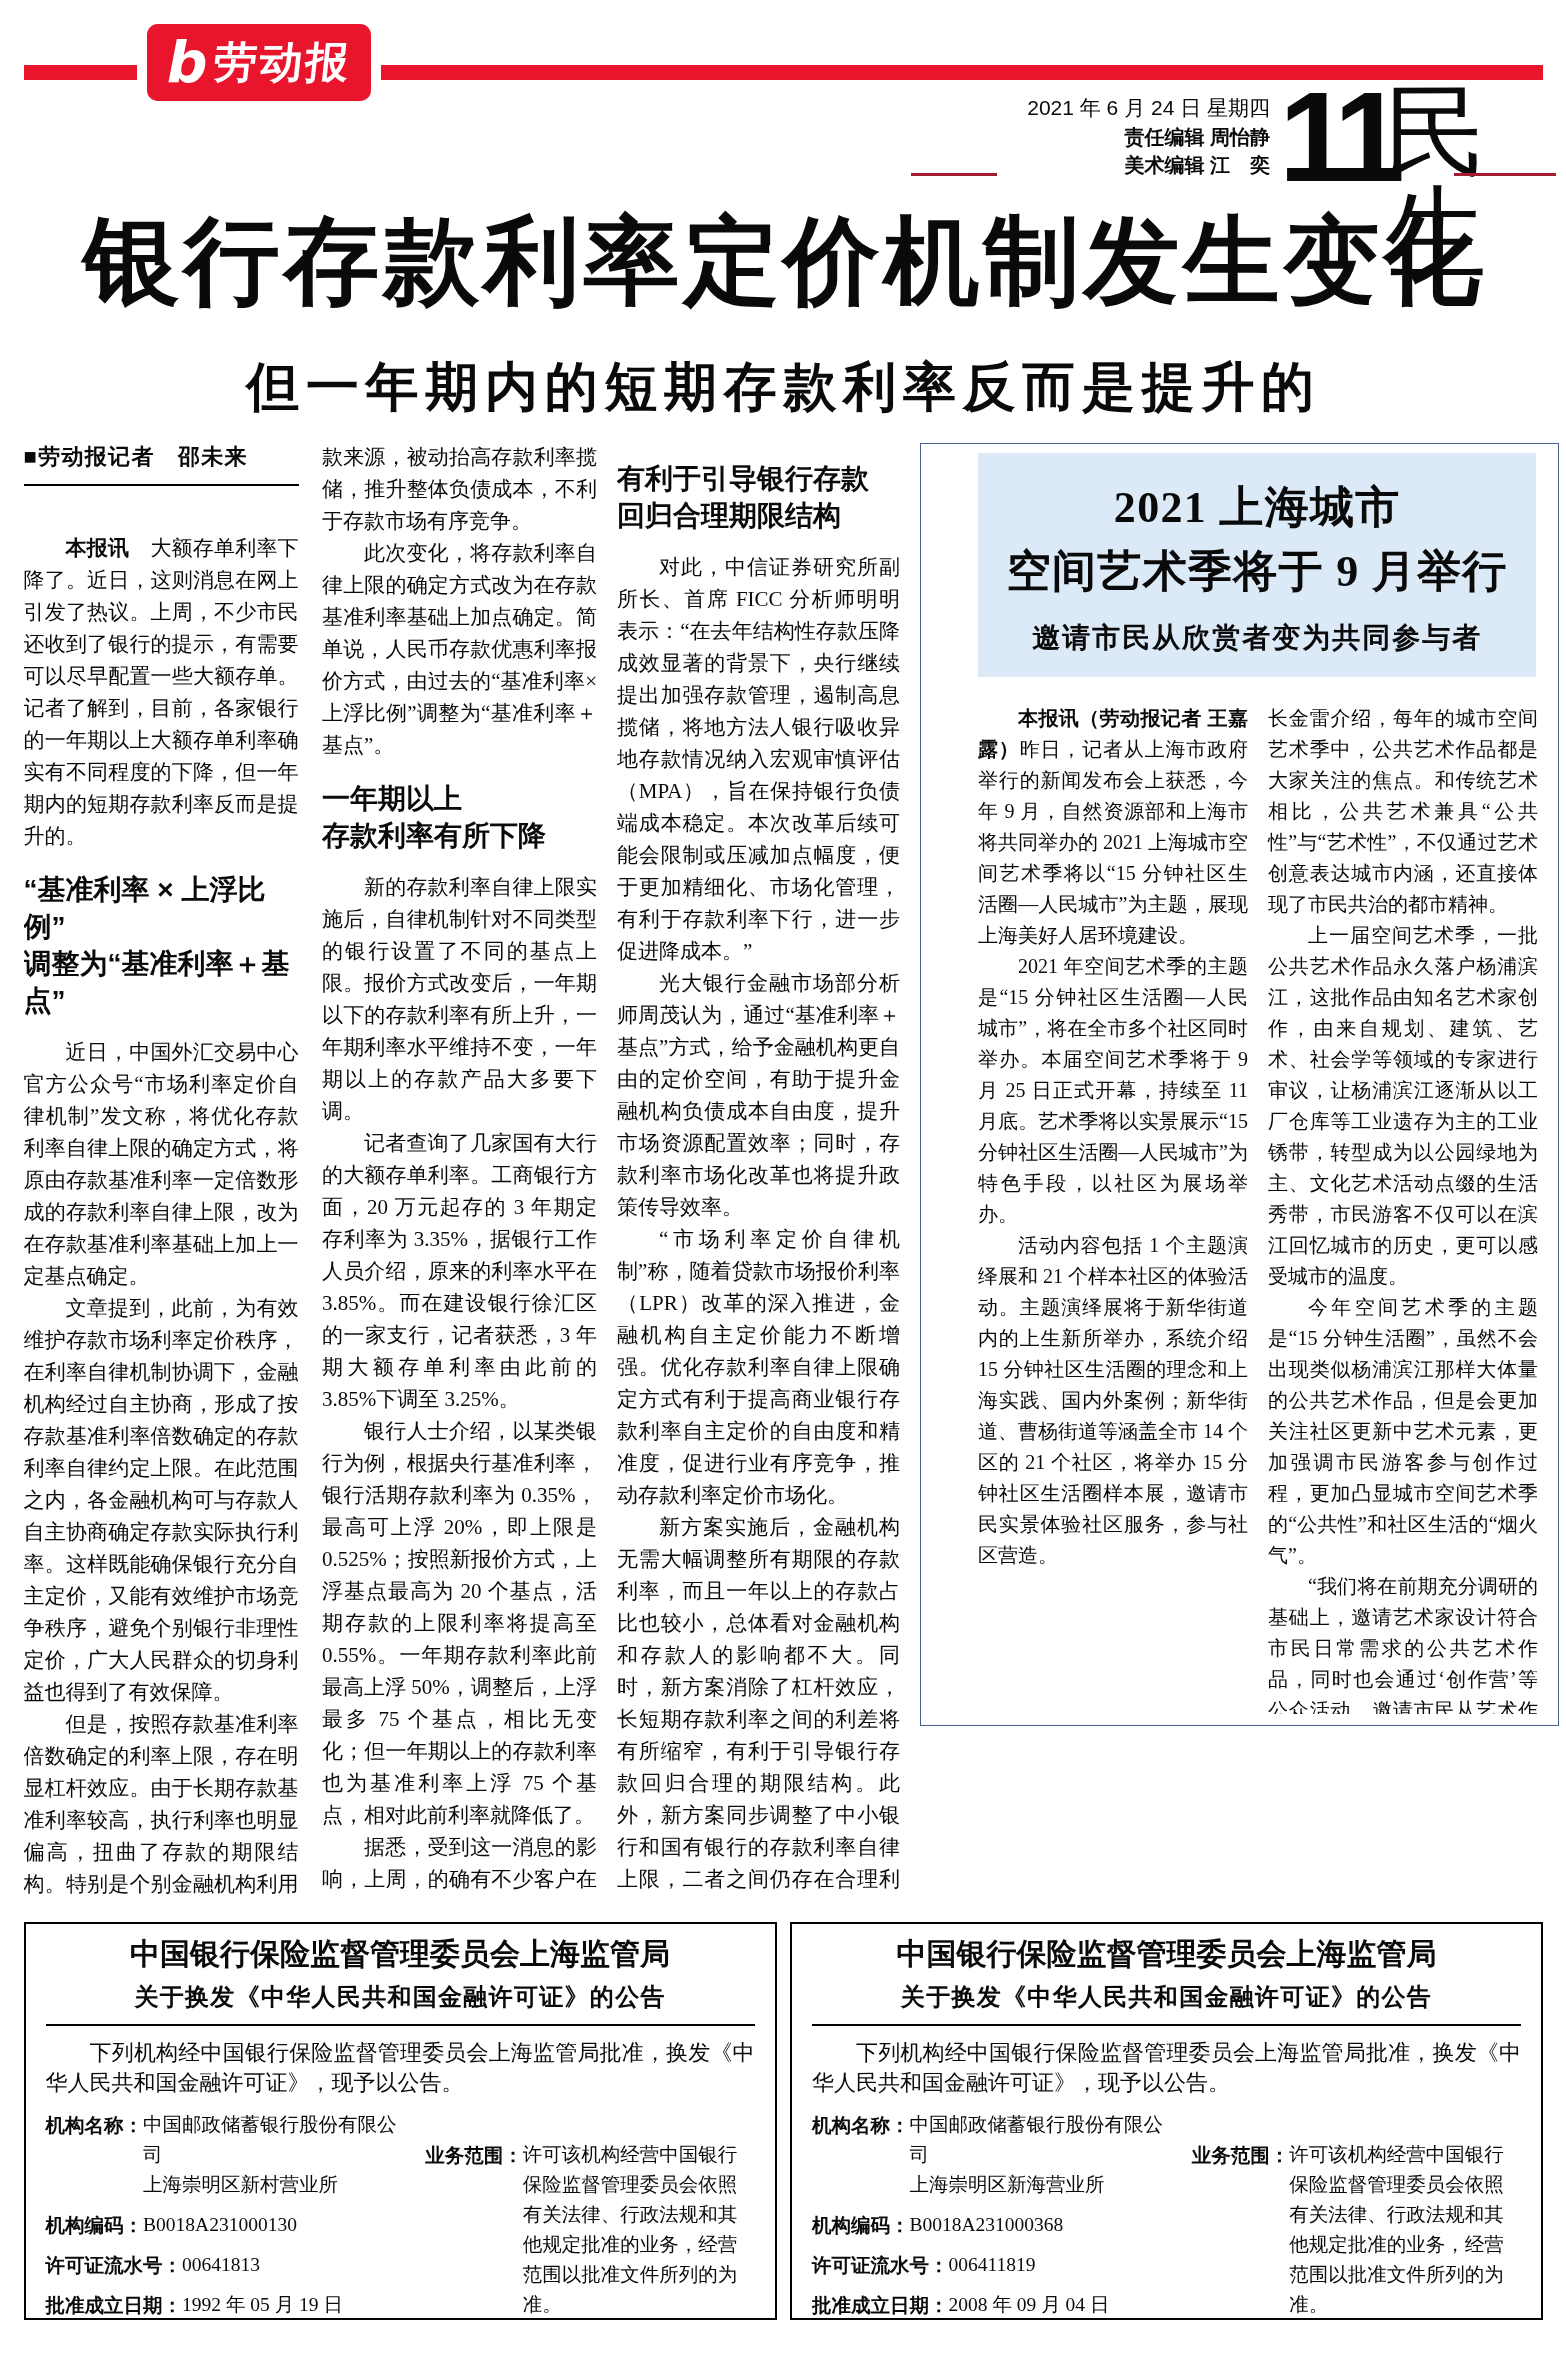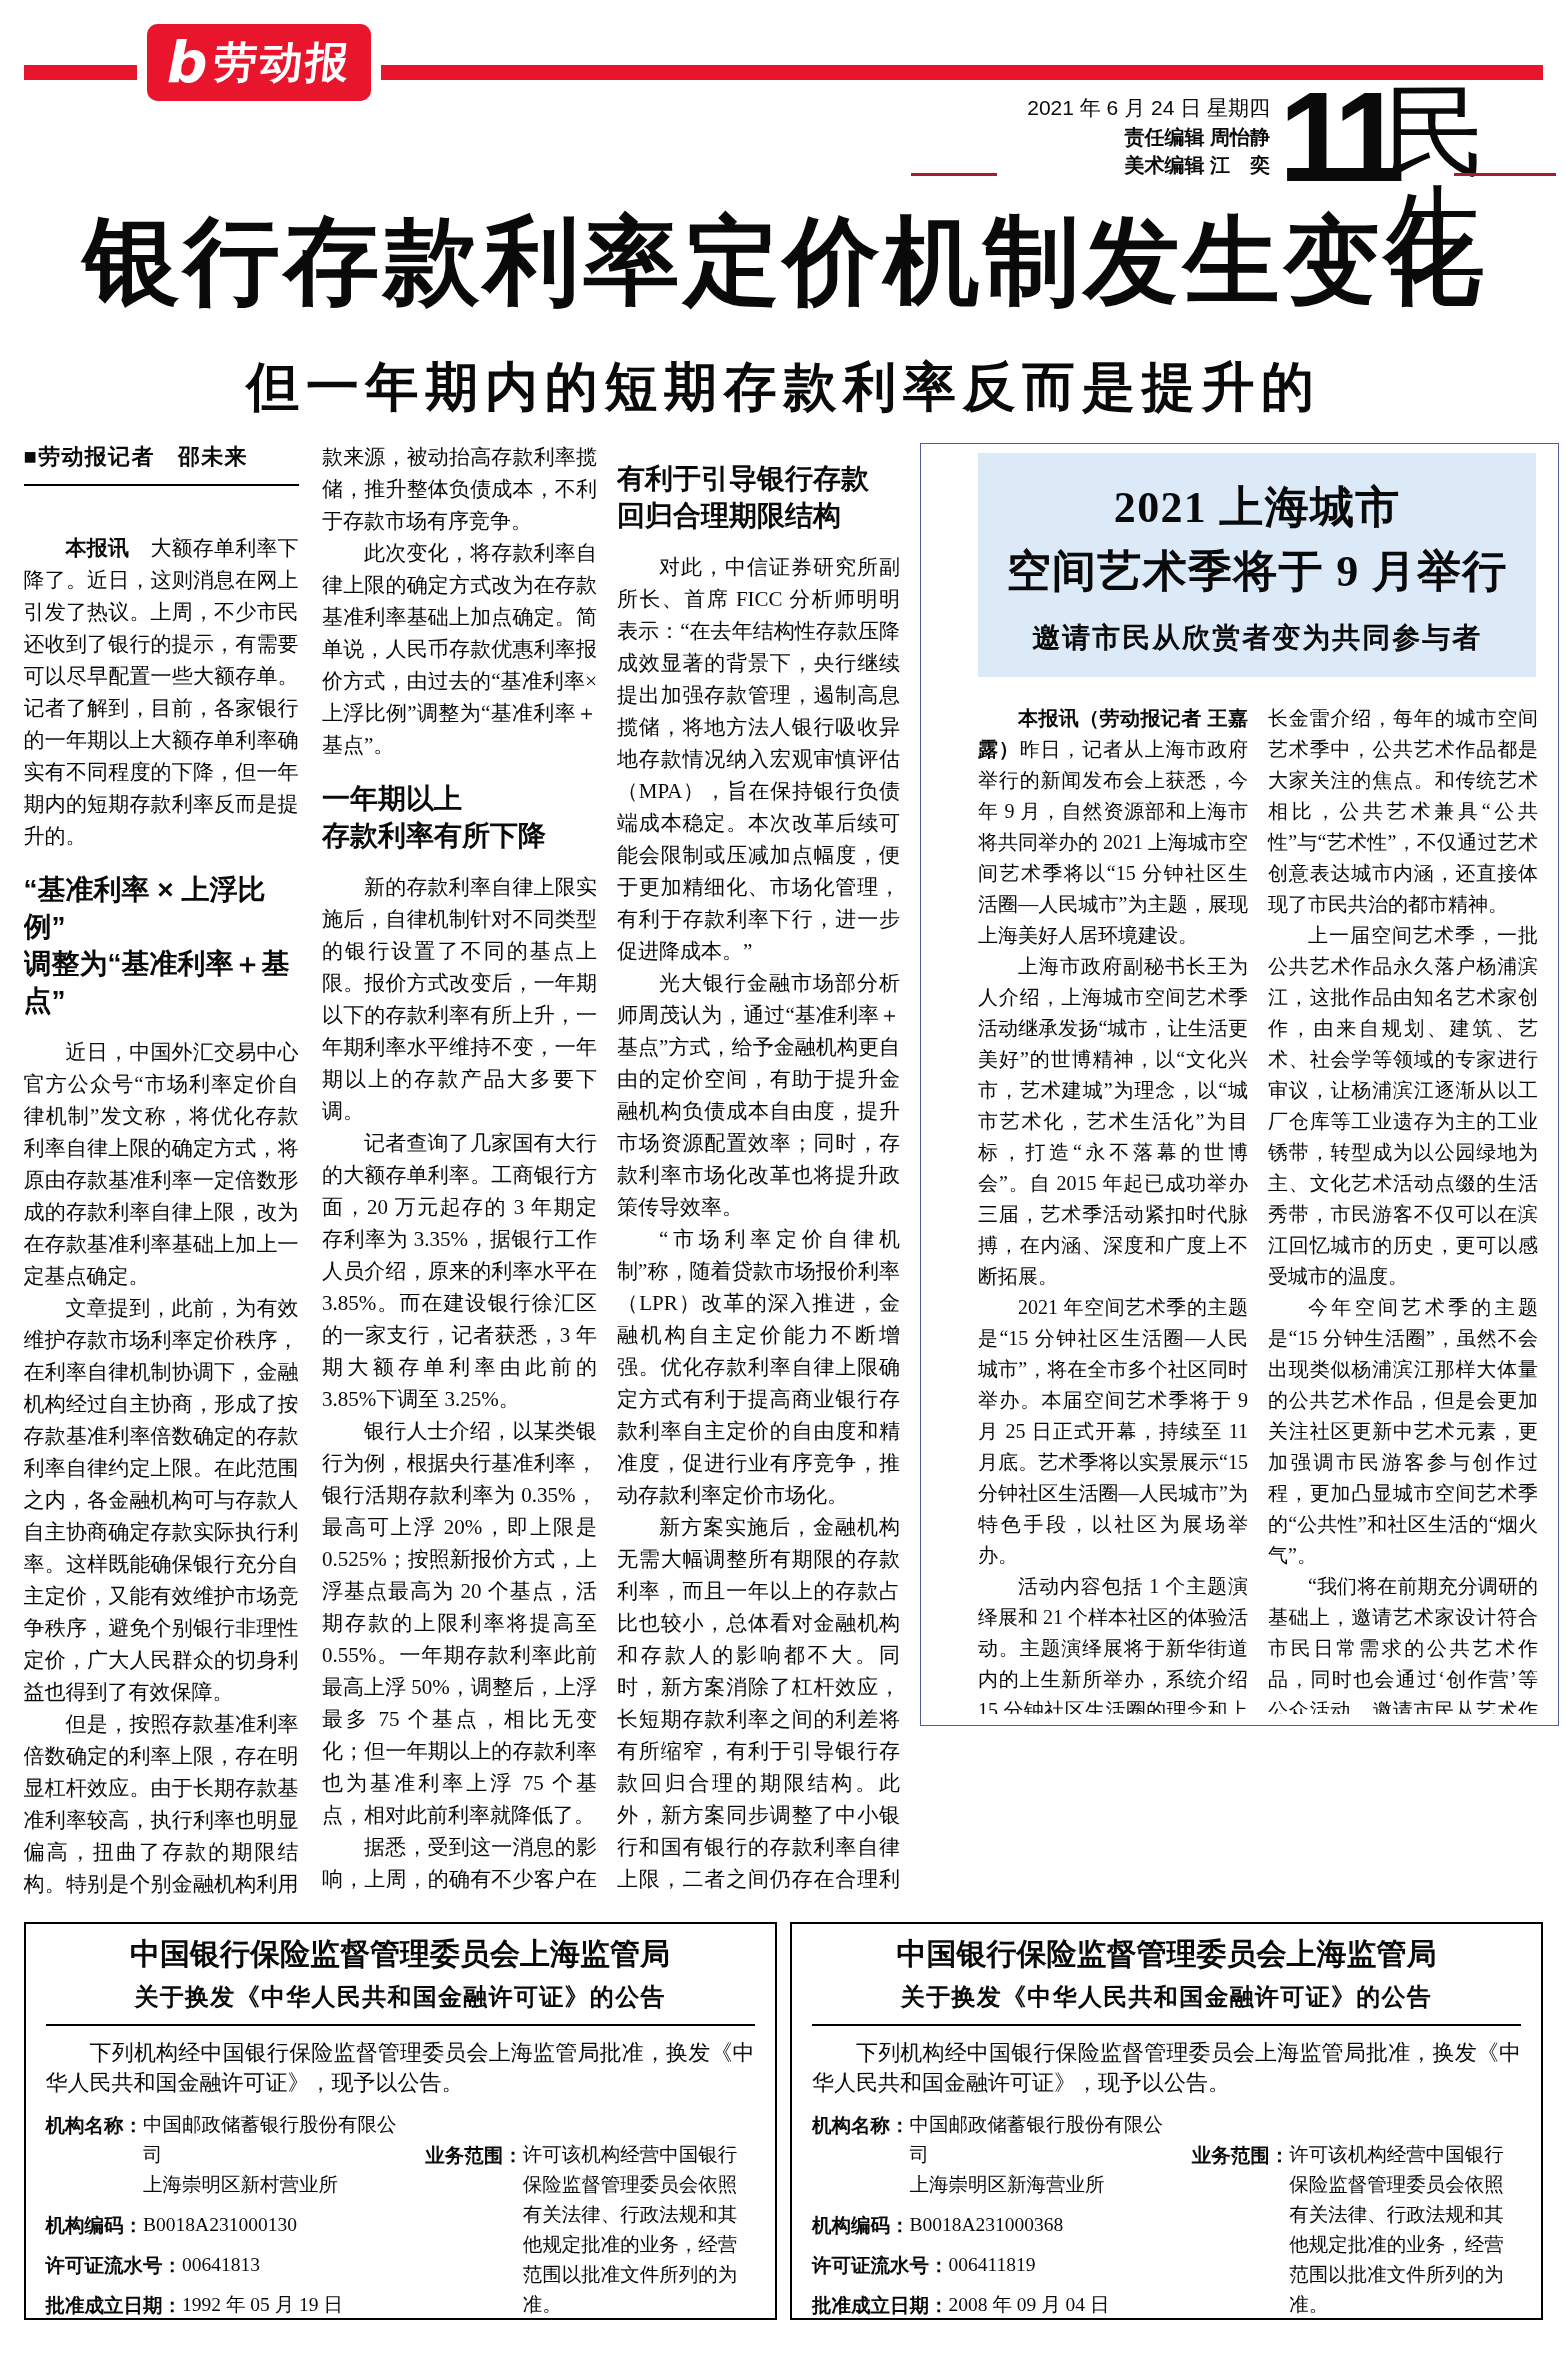--- a/index.html
+++ b/index.html
@@ -127,21 +127,20 @@
 
   <aside class="boxed">
     <div class="box-band">
       <div class="box-title" style="white-space: pre-line;">2021 上海城市
 空间艺术季将于 9 月举行</div>
       <div class="box-sub">邀请市民从欣赏者变为共同参与者</div>
     </div>
     <div class="box-cols">
       <div class="box-col">
           <div class="blk blk-p"><span class="lead">本报讯（劳动报记者 王嘉露）</span>昨日，记者从上海市政府举行的新闻发布会上获悉，今年 9 月，自然资源部和上海市将共同举办的 2021 上海城市空间艺术季将以“15 分钟社区生活圈—人民城市”为主题，展现上海美好人居环境建设。</div>
-          <div class="blk blk-p">上海市政府副秘书长王为人介绍，上海城市空间艺术季活动继承发扬“城市，让生活更美好”的世博精神，以“文化兴市，艺术建城”为理念，以“城市艺术化，艺术生活化”为目标，打造“永不落幕的世博会”。自 2015 年起已成功举办三届，艺术季活动紧扣时代脉搏，在内涵、深度和广度上不断拓展。</div>
           <div class="blk blk-p">2021 年空间艺术季的主题是“15 分钟社区生活圈—人民城市”，将在全市多个社区同时举办。本届空间艺术季将于 9 月 25 日正式开幕，持续至 11 月底。艺术季将以实景展示“15 分钟社区生活圈—人民城市”为特色手段，以社区为展场举办。</div>
           <div class="blk blk-p">活动内容包括 1 个主题演绎展和 21 个样本社区的体验活动。主题演绎展将于新华街道内的上生新所举办，系统介绍 15 分钟社区生活圈的理念和上海实践、国内外案例；新华街道、曹杨街道等涵盖全市 14 个区的 21 个社区，将举办 15 分钟社区生活圈样本展，邀请市民实景体验社区服务，参与社区营造。</div>
         </div>
       <div class="box-col">
           <div class="blk blk-cont">长金雷介绍，每年的城市空间艺术季中，公共艺术作品都是大家关注的焦点。和传统艺术相比，公共艺术兼具“公共性”与“艺术性”，不仅通过艺术创意表达城市内涵，还直接体现了市民共治的都市精神。</div>
           <div class="blk blk-p">上一届空间艺术季，一批公共艺术作品永久落户杨浦滨江，这批作品由知名艺术家创作，由来自规划、建筑、艺术、社会学等领域的专家进行审议，让杨浦滨江逐渐从以工厂仓库等工业遗存为主的工业锈带，转型成为以公园绿地为主、文化艺术活动点缀的生活秀带，市民游客不仅可以在滨江回忆城市的历史，更可以感受城市的温度。</div>
           <div class="blk blk-p">今年空间艺术季的主题是“15 分钟生活圈”，虽然不会出现类似杨浦滨江那样大体量的公共艺术作品，但是会更加关注社区更新中艺术元素，更加强调市民游客参与创作过程，更加凸显城市空间艺术季的“公共性”和社区生活的“烟火气”。</div>
           <div class="blk blk-p">“我们将在前期充分调研的基础上，邀请艺术家设计符合市民日常需求的公共艺术作品，同时也会通过‘创作营’等公众活动，邀请市民从艺术作品的欣赏者，转变为艺术作品的共同参与者，共同构建一批艺术氛围浓厚的公共空间，将人民城市人民建、人民城市为人民的理念落到实处，体现市民在空间艺术季中的获得感和幸福感。”金雷说。</div>
         </div>
     </div>

